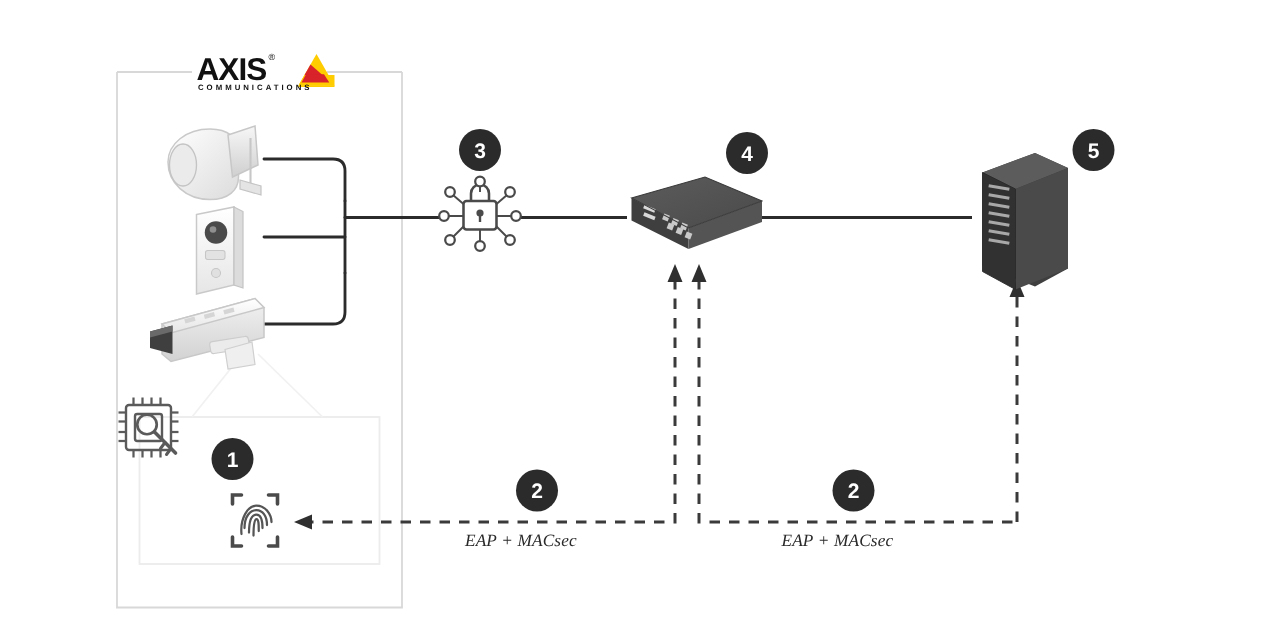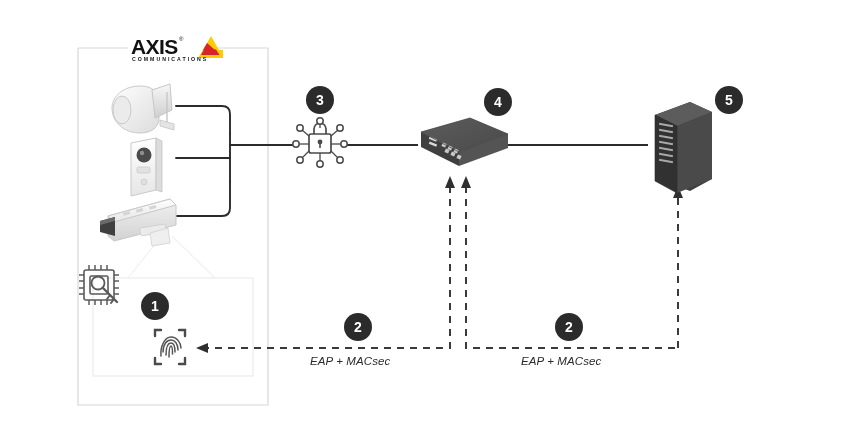--- a/index.html
+++ b/index.html
@@ -5,21 +5,21 @@
   html,body{margin:0;padding:0;background:#ffffff;}
   body{
     width:850px;height:425px;position:relative;overflow:hidden;
     font-family:"Liberation Sans","DejaVu Sans",sans-serif;
     color:#222;
   }
   #stage{position:absolute;left:0;top:0;width:850px;height:425px;}
   #stage > svg{position:absolute;left:0;top:0;}
   .lbl{
     position:absolute;font-style:italic;font-size:11.5px;color:#2a2a2a;
-    white-space:nowrap;font-family:Liberation Sans, sans-serif;
+    white-space:nowrap;font-family:Liberation Serif, serif;
     letter-spacing:.1px;
   }
   .badge{
     position:absolute;width:28px;height:28px;border-radius:50%;
     background:#2b2b2b;color:#ffffff;
     display:flex;align-items:center;justify-content:center;
     font-size:14px;font-weight:bold;line-height:1;
     font-family:"Liberation Sans","DejaVu Sans",sans-serif;
   }
   .axis-logo{position:absolute;left:131px;top:36px;width:84px;height:26px;}

